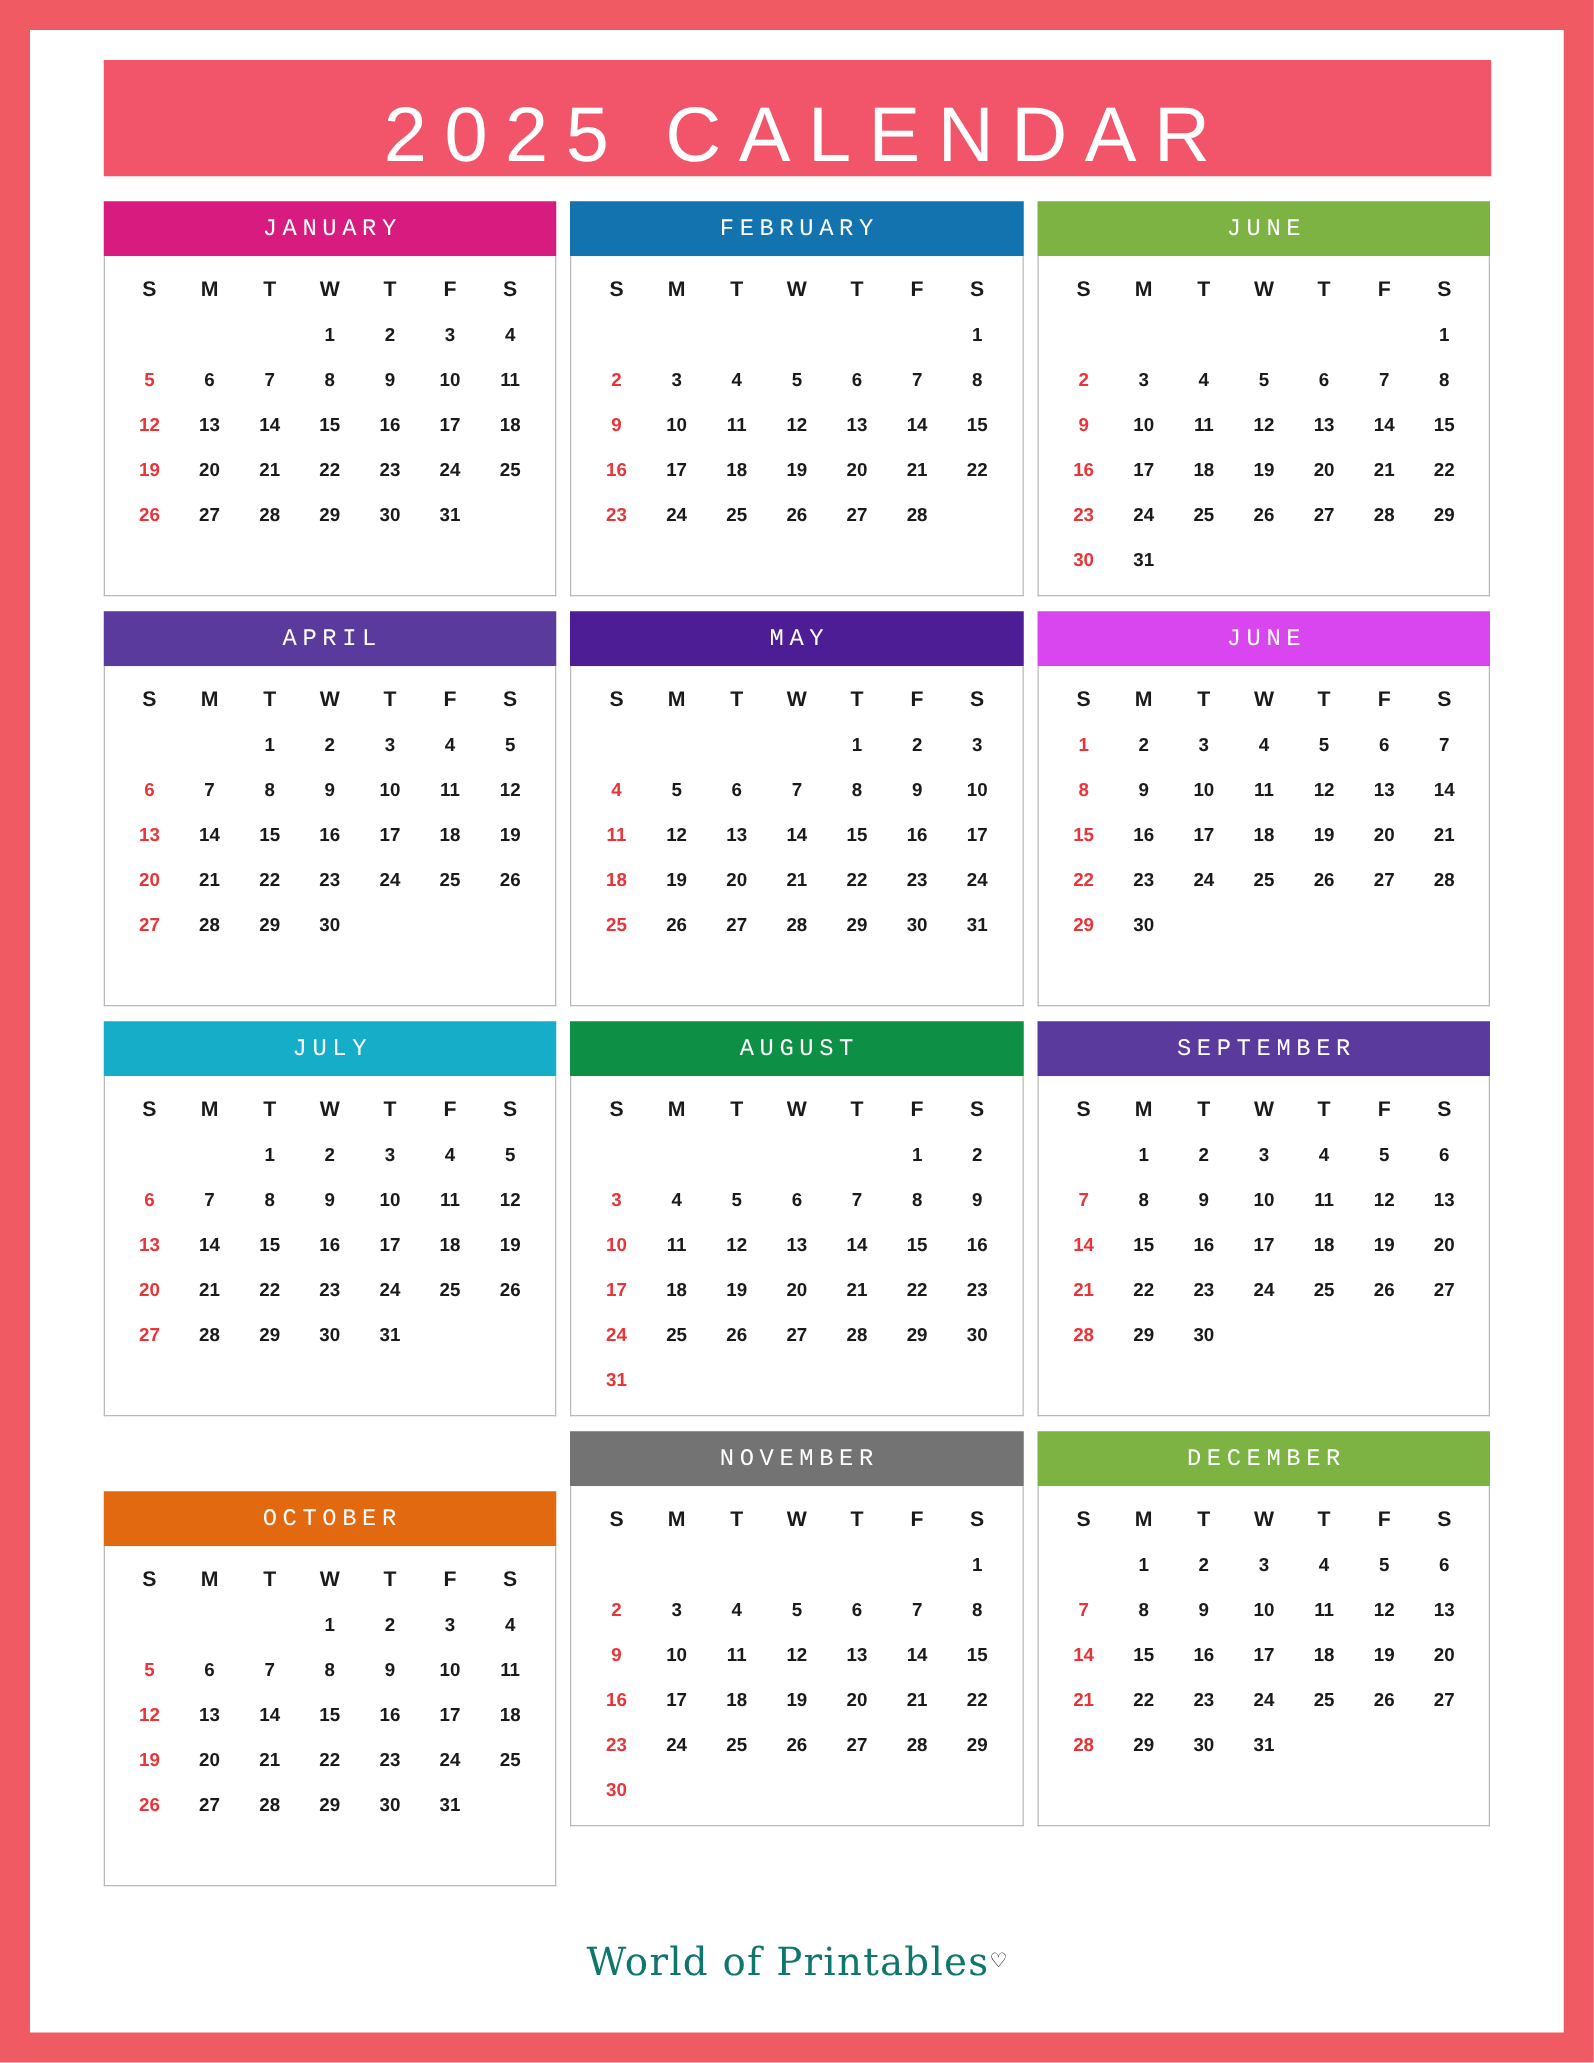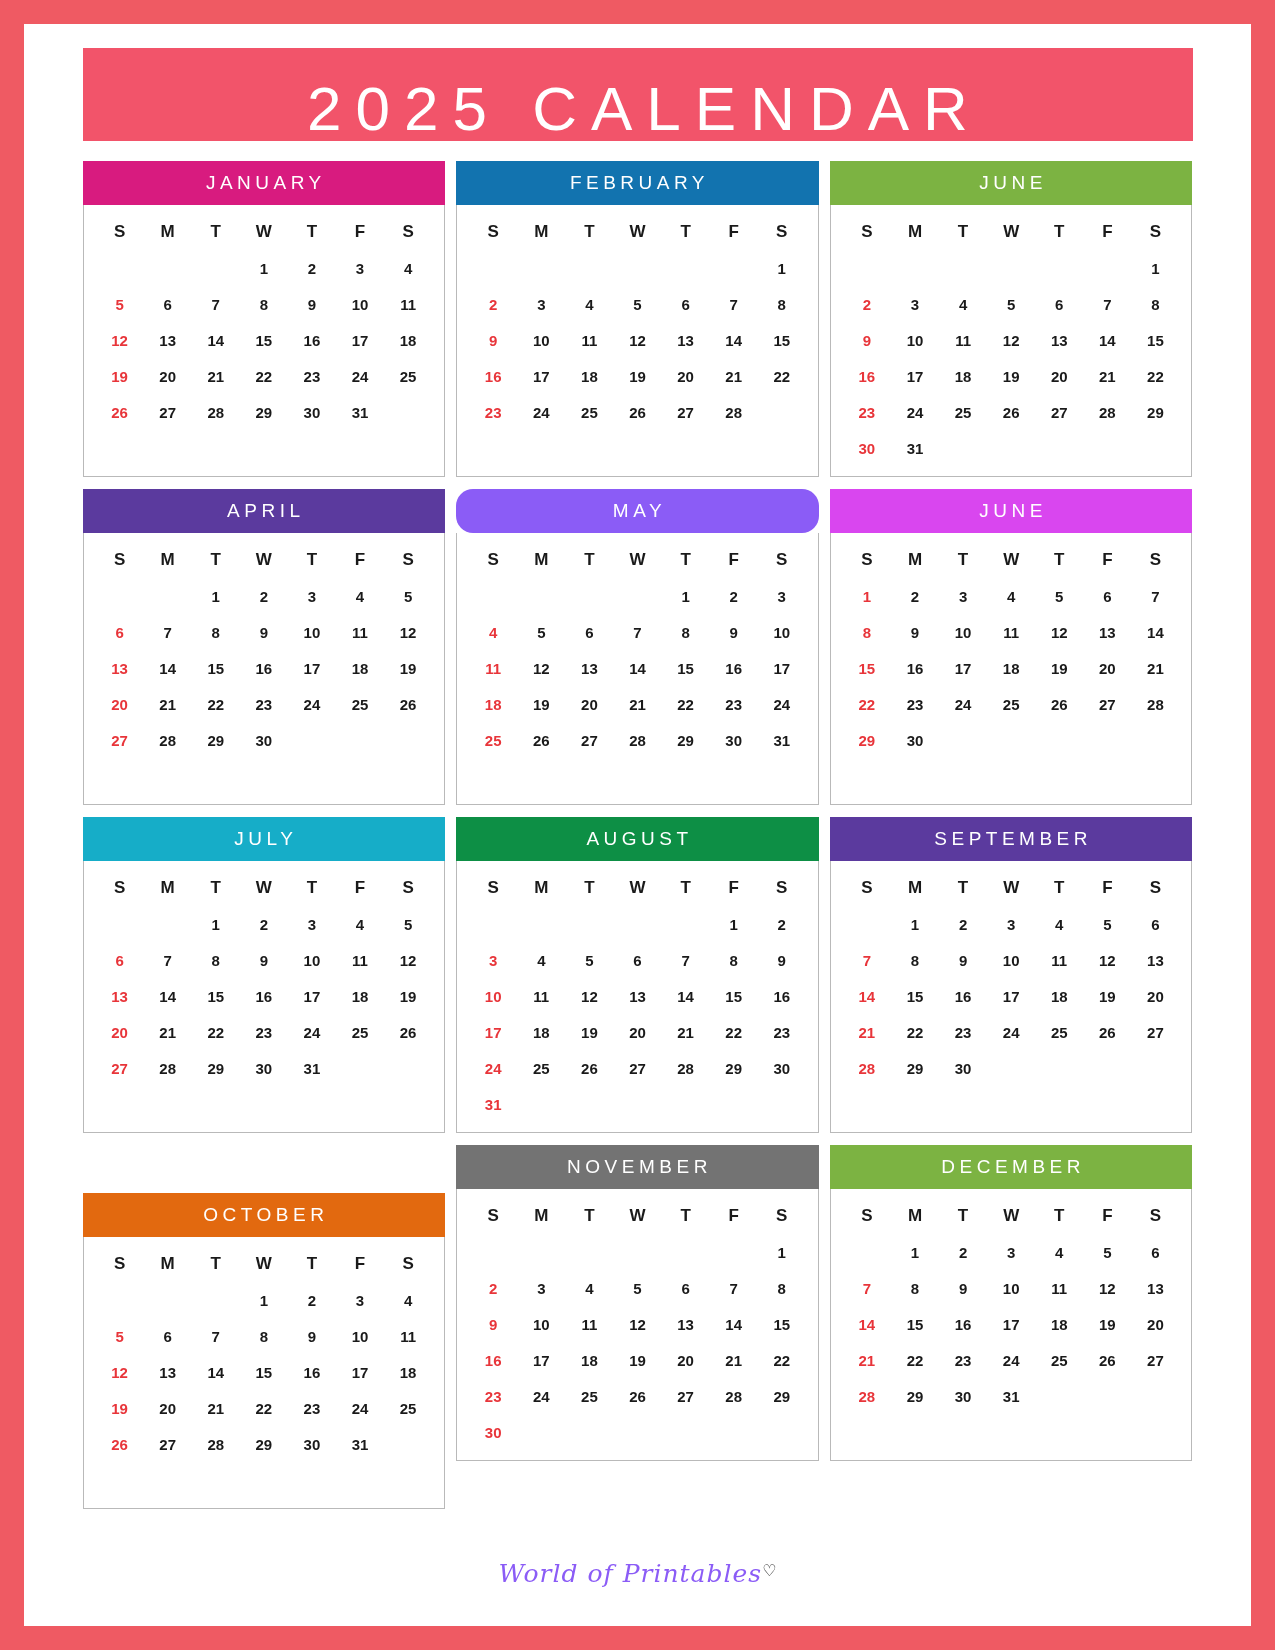--- a/index.html
+++ b/index.html
@@ -61,20 +61,21 @@
   .month-header {
     height: 44px;
     display: flex;
     align-items: center;
     justify-content: center;
     color: #ffffff;
     font-size: 19px;
     letter-spacing: 4.5px;
     font-weight: 400;
     padding-left: 4px;
+    font-family: Liberation Mono, monospace;
   }
   .month-body {
     border: 1px solid #b9b9b9;
     border-top: none;
     background: #fff;
     padding: 14px 12px 10px 12px;
     box-sizing: border-box;
   }
   table.cal {
     width: 100%;
@@ -108,23 +109,22 @@
 
   .footer {
     position: absolute;
     bottom: 14px;
     left: 0;
     width: 1179px;
     text-align: center;
   }
   .footer .brand {
     font-family: "DejaVu Serif", serif;
-    font-style: italic;
-    font-size: 25px;
-    color: #8b5cf6;
+    font-size: 31px;
+    color: #0f766e;
     letter-spacing: 1px;
   }
   .footer .heart {
     font-size: 16px;
     color: #1a1a1a;
     vertical-align: super;
   }
 </style>
 </head>
 <body>
@@ -400,21 +400,21 @@
                   <td>30</td>
                   <td></td>
                   <td></td>
                   <td></td>
                 </tr>
               </tbody>
             </table>
           </div>
         </div>
         <div class="month rows-5">
-          <div class="month-header" style="background: #8b5cf6; border-radius: 17px;">MAY</div>
+          <div class="month-header" style="background: #4c1d95;">MAY</div>
           <div class="month-body">
             <table class="cal">
               <thead>
                 <tr>
                   <th class="sun">S</th>
                   <th>M</th>
                   <th>T</th>
                   <th>W</th>
                   <th>T</th>
                   <th>F</th>

